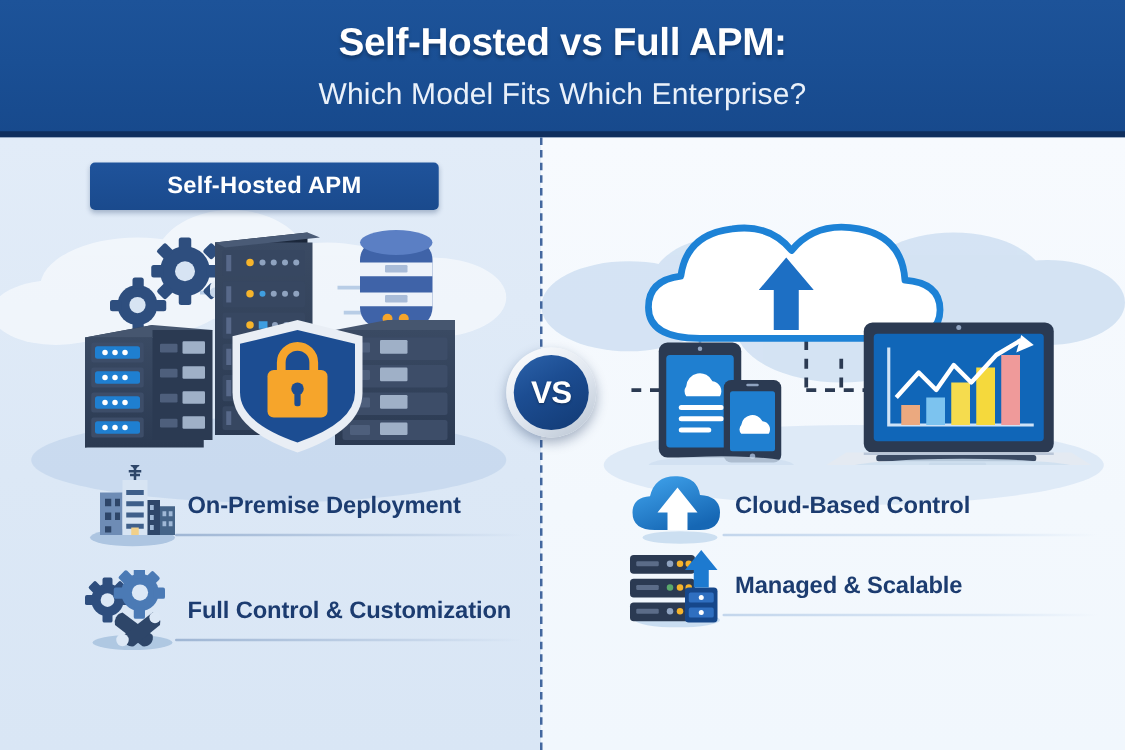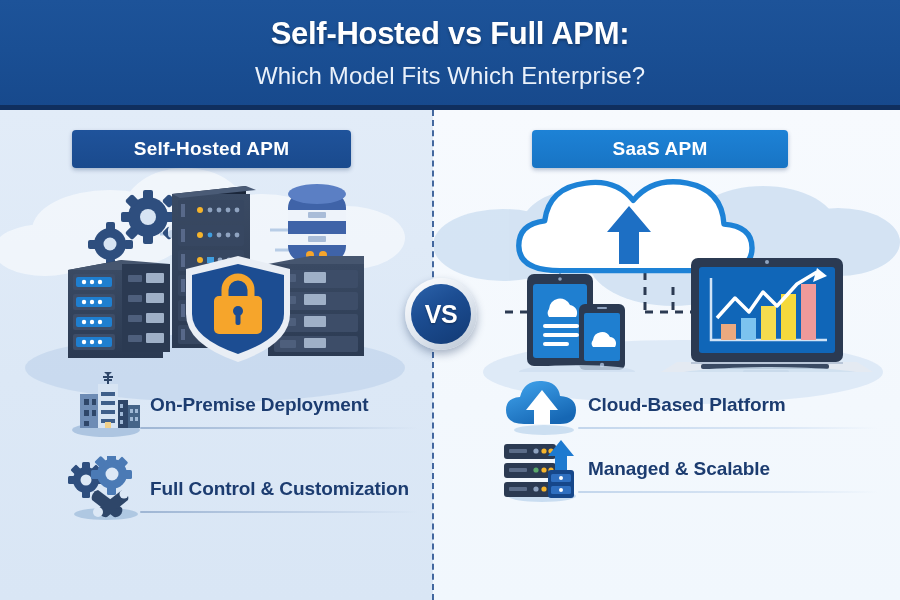--- a/index.html
+++ b/index.html
@@ -131,23 +131,20 @@
         <ellipse cx="240" cy="150" rx="85" ry="46"></ellipse>
       </g>
       <ellipse cx="250" cy="262" rx="200" ry="32" fill="#dbe8f6" opacity="0.9"></ellipse>
     </svg>
   </div>
 
   <div class="divider"></div>
 
   <div class="chip chip-left">
     <span>Self-Hosted APM</span>
-  </div>
-  <div class="chip chip-right">
-    <span>SaaS APM</span>
   </div>
 
   <div class="art" style="left:60px;top:172px;">
     <svg width="340" height="200" viewBox="0 0 340 200">
       <defs>
         <linearGradient id="rackFace" x1="0" y1="0" x2="0" y2="1">
           <stop offset="0" stop-color="#3a4a63"></stop>
             <stop offset="1" stop-color="#2b3a52"></stop>
         </linearGradient>
         <linearGradient id="rackSide" x1="0" y1="0" x2="1" y2="0">
@@ -506,21 +503,21 @@
           <linearGradient id="cloudG" x1="0" y1="0" x2="0.6" y2="1">
             <stop offset="0" stop-color="#42a6ef"></stop>
               <stop offset="1" stop-color="#1667b4"></stop>
           </linearGradient>
         </defs>
         <ellipse cx="44" cy="58" rx="30" ry="5" fill="#c2d8ee" opacity=".8"></ellipse>
         <path d="M24 52 Q6 52 6 38 Q6 26 20 25 Q24 8 42 9 Q58 10 60 24 Q76 25 76 38 Q76 52 60 52 Z" fill="url(#cloudG)"></path>
         <polygon points="42,18 58,38 50,38 50,52 34,52 34,38 26,38" fill="#ffffff"></polygon>
       </svg>
     </div>
-    <div class="flabel">Cloud-Based Platform</div>
+    <div class="flabel">Cloud-Based Control</div>
     <div class="rule rule-r"></div>
   </div>
 
   <div class="feat f4">
     <div class="ficon">
       <svg width="88" height="66" viewBox="0 0 88 66">
         <ellipse cx="42" cy="60" rx="34" ry="6" fill="#c2d8ee" opacity=".85"></ellipse>
         <g>
           <rect x="4" y="8" width="52" height="15" rx="3" fill="#2b3a52"></rect>
           <rect x="4" y="27" width="52" height="15" rx="3" fill="#2b3a52"></rect>

